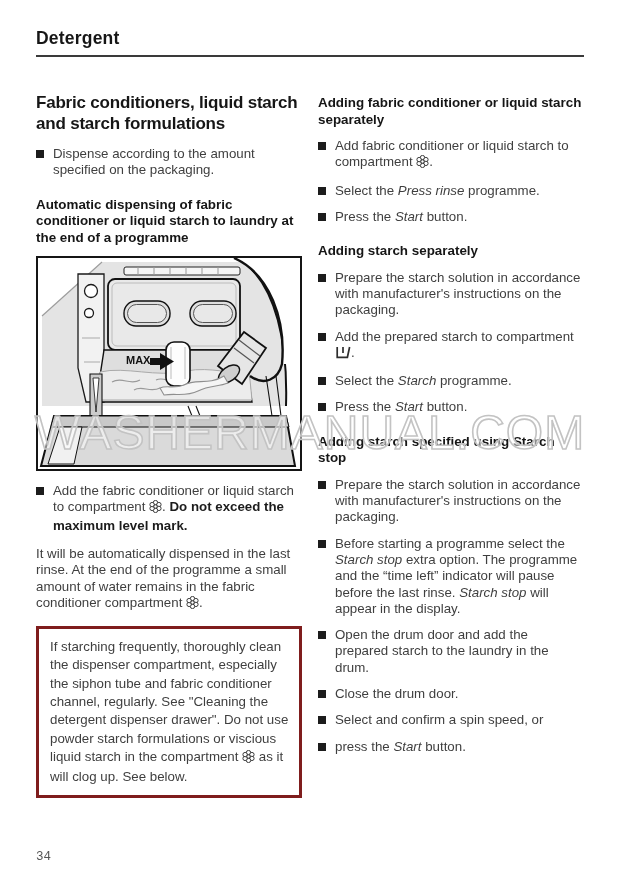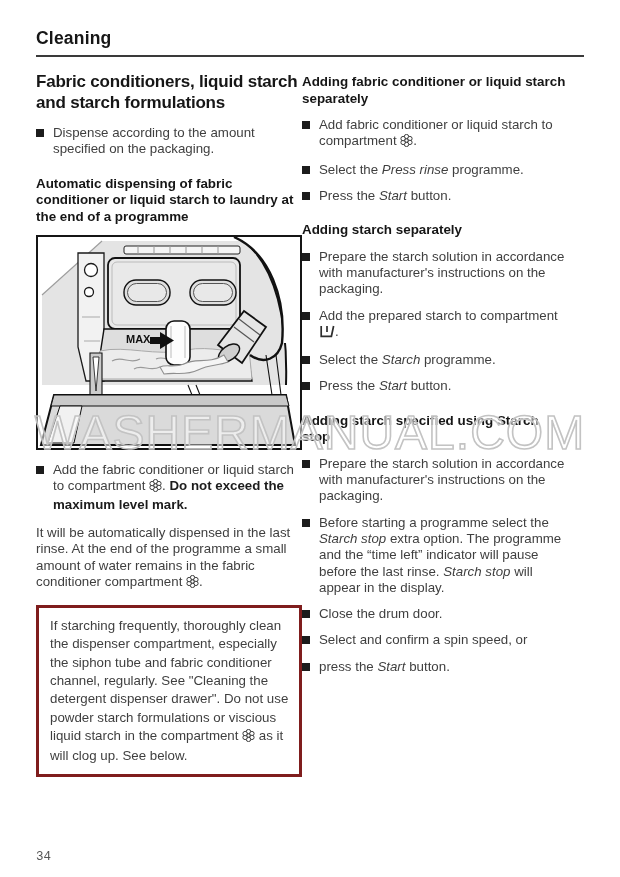--- a/index.html
+++ b/index.html
@@ -11,21 +11,21 @@
     font-family:"Liberation Sans","DejaVu Sans",sans-serif;
     color:#3f3f3f;
     overflow:hidden;
   }
   .inner{ padding:28px 36px 0 36px; }
   h1.doc-title{
     font-size:17.5px; line-height:20px; font-weight:bold; color:#161616;
     letter-spacing:.2px;
   }
   .rule{ height:2px; background:#3a3a3a; margin-top:7px; }
-  .columns{ display:flex; gap:0; margin-top:15px; }
+  .columns{ display:flex; gap:16px; margin-top:36px; }
   .col{ width:266px; flex:0 0 266px; }
 
   h2.section{
     font-size:17px; line-height:20.5px; font-weight:bold; color:#161616;
     margin:0 -12px 12px 0; letter-spacing:-.2px;
   }
   h3.sub{
     font-size:13.4px; line-height:16.5px; font-weight:bold; color:#161616;
     margin:18px 0 10px 0;
   }
@@ -66,21 +66,21 @@
   }
 </style>
 </head>
 <body>
 
 <div class="page">
 
   <div class="watermark">WASHERMANUAL.COM</div>
 
   <div class="inner">
-    <h1 class="doc-title">Cleaning</h1>
+    <h1 class="doc-title">Detergent</h1>
     <div class="rule"></div>
 
     <div class="columns">
 
       <div class="col">
         <h2 class="section">Fabric conditioners, liquid starch and starch formulations</h2>
 
         <div class="li">
           <span class="sq"></span>
           <span class="txt">Dispense according to the amount specified on the packaging.</span>
@@ -241,20 +241,24 @@
         <div class="li">
           <span class="sq"></span>
           <span class="txt">Prepare the starch solution in accordance with manufacturer's instructions on the packaging.</span>
         </div>
 
         <div class="li">
           <span class="sq"></span>
           <span class="txt"><span>Before starting a programme select the </span><span class="it">Starch stop</span><span> extra option. The programme and the “time left” indicator will pause before the last rinse. </span><span class="it">Starch stop</span><span> will appear in the display.</span></span>
         </div>
 
+        <div class="li">
+          <span class="sq"></span>
+          <span class="txt">Open the drum door and add the prepared starch to the laundry in the drum.</span>
+        </div>
 
         <div class="li">
           <span class="sq"></span>
           <span class="txt">Close the drum door.</span>
         </div>
 
         <div class="li">
           <span class="sq"></span>
           <span class="txt">Select and confirm a spin speed, or</span>
         </div>

